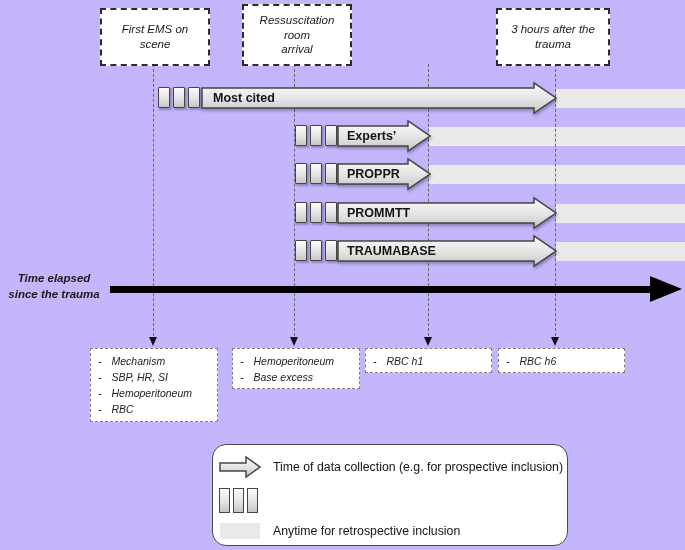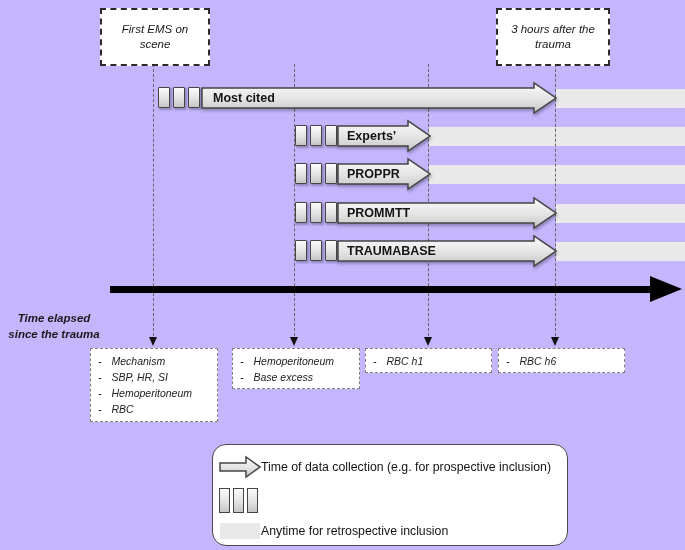--- a/index.html
+++ b/index.html
@@ -45,38 +45,38 @@
   
   .barrow{position:absolute;z-index:3;filter:drop-shadow(1.5px 2px 1.5px rgba(0,0,0,0.3));}
   .a-mc{left:201px;top:81px;} .a-ex{left:337px;top:119px;} .a-pr{left:337px;top:157px;}
   .a-pm{left:337px;top:196px;} .a-tb{left:337px;top:234px;}
   .barrow polygon{fill:url(#arrowGrad);stroke:#454545;stroke-width:1.5;stroke-linejoin:miter;}
   .barrow text{font-family:"Liberation Sans",sans-serif;font-weight:bold;font-size:12.5px;fill:#141414;}
 
   
   .axis-label{position:absolute;left:0;top:271px;width:108px;text-align:center;
               font-weight:bold;font-style:italic;font-size:11.5px;line-height:1.35;
-              white-space:pre-line;z-index:3;margin-top:40px;}
+              white-space:pre-line;z-index:3;}
   .tl-shaft{position:absolute;left:110px;top:286px;width:543px;height:7px;background:#000;z-index:3;}
   .tl-head{position:absolute;left:650px;top:276px;width:0;height:0;border-top:13px solid transparent;
            border-bottom:13px solid transparent;border-left:32px solid #000;z-index:3;}
 
   
   .crit{position:absolute;border:1px dashed #7f7f7f;background:#fff;padding:4px 7px;
         box-sizing:border-box;z-index:4;}
   .cA{left:90px;top:348px;width:128px;height:74px;}
   .cB{left:232px;top:348px;width:128px;height:41px;}
   .cC{left:365px;top:348px;width:127px;height:25px;}
   .cD{left:498px;top:348px;width:127px;height:25px;}
   .crit-item{display:flex;gap:10px;font-style:italic;font-size:10.5px;line-height:16px;color:#222;}
 
   
   .legend{position:absolute;left:212px;top:444px;width:356px;height:102px;box-sizing:border-box;
           border:1.5px solid #4a4a4a;border-radius:14px;background:#fff;z-index:4;}
-  .leg-row{position:absolute;left:6px;display:flex;align-items:center;}
+  .leg-row{position:absolute;left:6px;display:flex;align-items:center;gap:12px;}
   .lr1{top:10px;height:24px;} .lr2{top:43px;height:25px;} .lr3{top:77px;height:17px;}
   .leg-icon{width:42px;display:flex;justify-content:center;align-items:center;}
   .leg-row .label{font-size:12.3px;color:#141414;}
   .leg-sq{width:9px;height:23px;border:1.5px solid #454545;margin-right:3px;
           background:linear-gradient(to bottom,#fbfbfb,#e3e3e3 55%,#c6c6c6);}
   .leg-band{width:40px;height:16px;background:#e9e9e9;}
   .leg-arrow polygon{fill:url(#arrowGrad);stroke:#454545;stroke-width:1.5;}
 </style>
 </head>
 <body>
@@ -90,20 +90,25 @@
         <stop offset="0.55" stop-color="#e3e3e3"></stop>
         <stop offset="1" stop-color="#c6c6c6"></stop>
       </linearGradient>
     </defs>
   </svg>
 
   <div class="event-box b1">
     <span>First EMS on
 scene</span>
     </div>
+  <div class="event-box b2">
+    <span>Ressuscitation
+room
+arrival</span>
+    </div>
   <div class="event-box b4">
     <span>3 hours after the
 trauma</span>
     </div>
 
   <div class="vline l1"></div>
   <div class="vline l2"></div>
   <div class="vline l3"></div>
   <div class="vline l4"></div>
   <div class="vhead vh1"></div>

